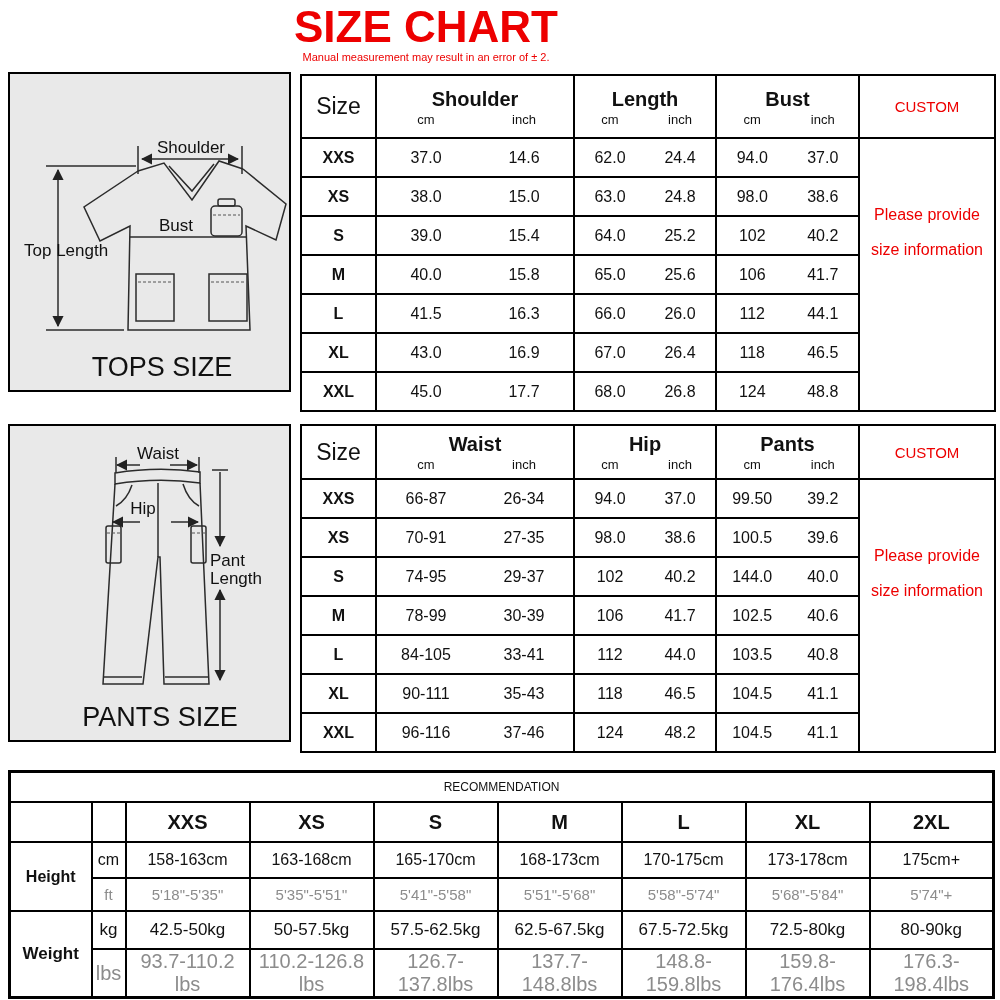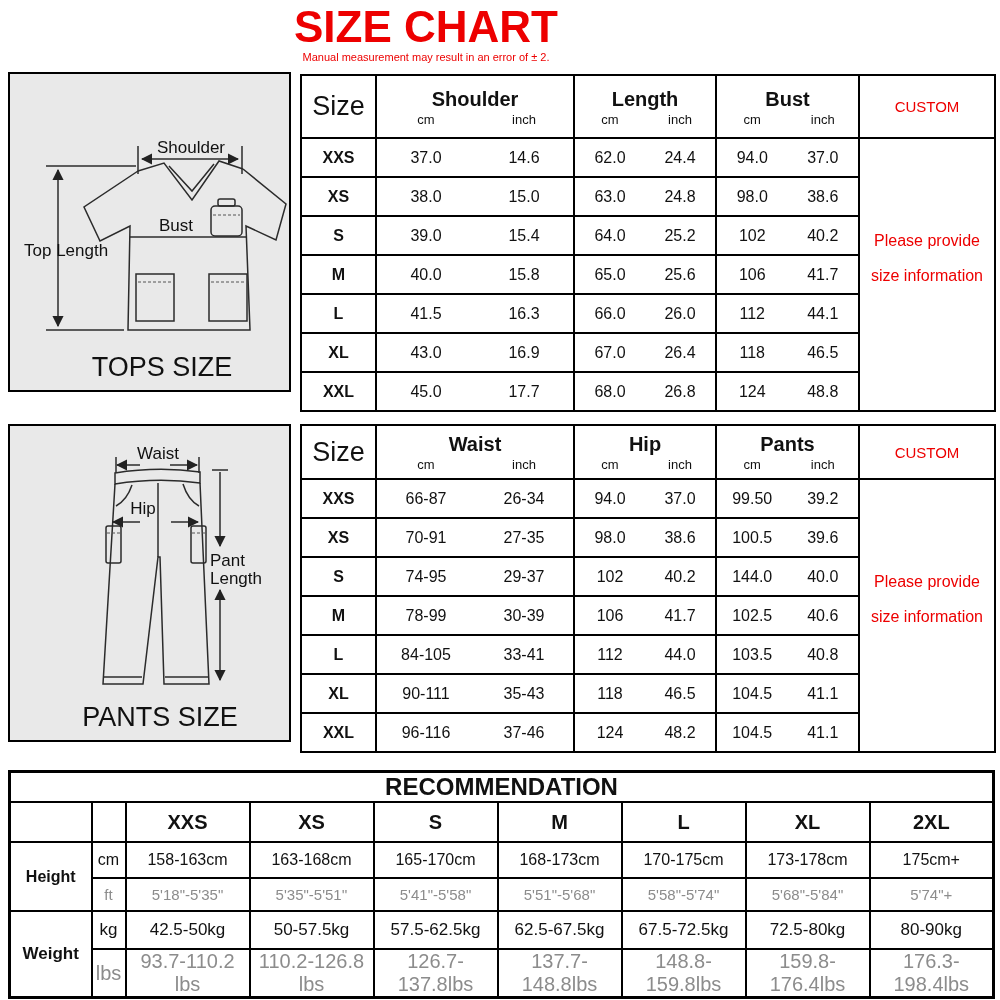--- a/index.html
+++ b/index.html
@@ -28,34 +28,34 @@
 
   
   table.st{position:absolute;left:300px;border-collapse:collapse;table-layout:fixed;width:694px;background:#fff;}
   table.st.t-top{top:74px;}
   table.st.t-pants{top:424px;}
   .st td{border:2px solid #000;padding:0;text-align:center;vertical-align:middle;}
   .t-top tr.hrow td{height:61px;}
   .t-pants tr.hrow td{height:52px;}
   .t-top tr.drow td{height:37px;}
   .t-pants tr.drow td{height:37px;}
-  .sizehead{font-size:27px;border-radius:15px;}
+  .sizehead{font-size:23px;border-radius:15px;}
   .glabel{font-size:20px;font-weight:bold;line-height:24px;padding-top:2px;}
   .gunits{display:flex;}
   .gunits span{flex:1;text-align:center;font-size:13px;line-height:18px;}
   .customhead{font-size:15px;font-weight:normal;color:var(--accent-red,#ed0000);}
   .szcell{font-weight:bold;font-size:16px;}
   .pair{display:flex;}
   .pair span{flex:1;text-align:center;font-size:16px;}
-  td.custom-note{vertical-align:top;padding-top:84px;color:var(--accent-red,#ed0000);font-size:16px;line-height:35px;}
+  td.custom-note{vertical-align:top;padding-top:58px;color:var(--accent-red,#ed0000);font-size:16px;line-height:35px;}
 
   
   table.rec{position:absolute;left:8px;top:770px;width:984px;border-collapse:collapse;table-layout:fixed;border:3px solid #000;background:#fff;}
   .rec td{border:2px solid #000;padding:0;text-align:center;vertical-align:middle;}
-  tr.rtitle td{height:28px;font-size:24px;font-weight:bold;}
+  tr.rtitle td{height:28px;font-size:12px;font-weight:normal;}
   tr.rsizes td{height:38px;font-size:20px;font-weight:bold;}
   tr.rcm td{height:34px;font-size:16px;}
   tr.rft td{height:31px;font-size:15px;}
   tr.rkg td{height:36px;font-size:17px;}
   tr.rlbs td{height:30px;font-size:20px;}
   .rgroup{font-size:21px;font-weight:bold;}
   .runit{font-size:14px;font-weight:normal;}
   tr.muted td{color:var(--muted-gray,#8c8c8c);font-weight:normal;}
 </style>
 </head>

